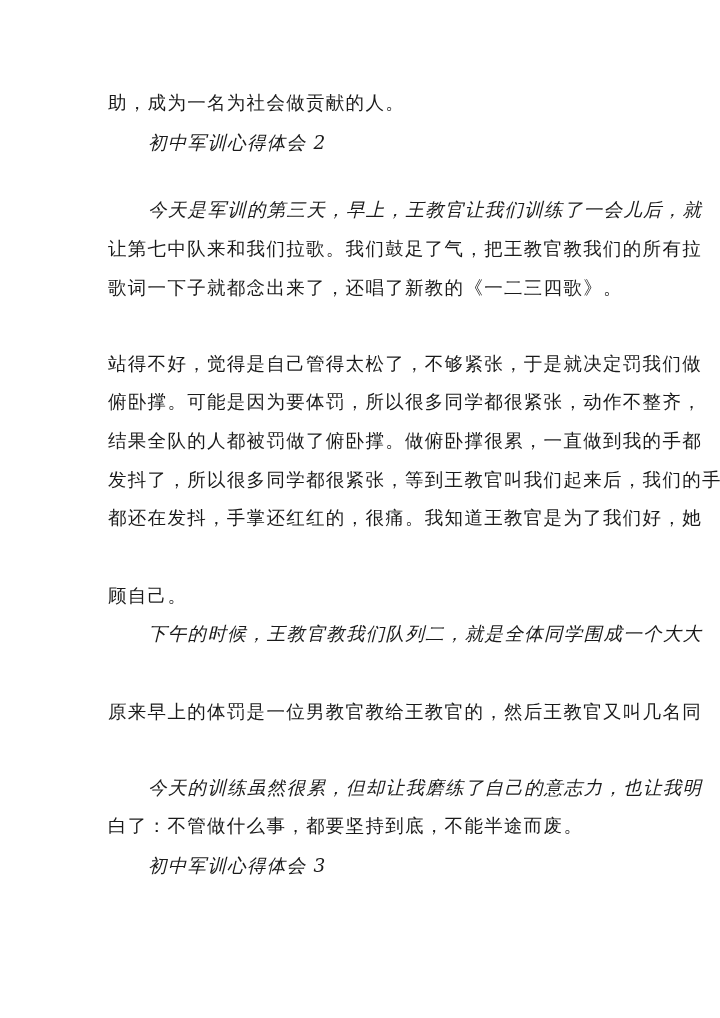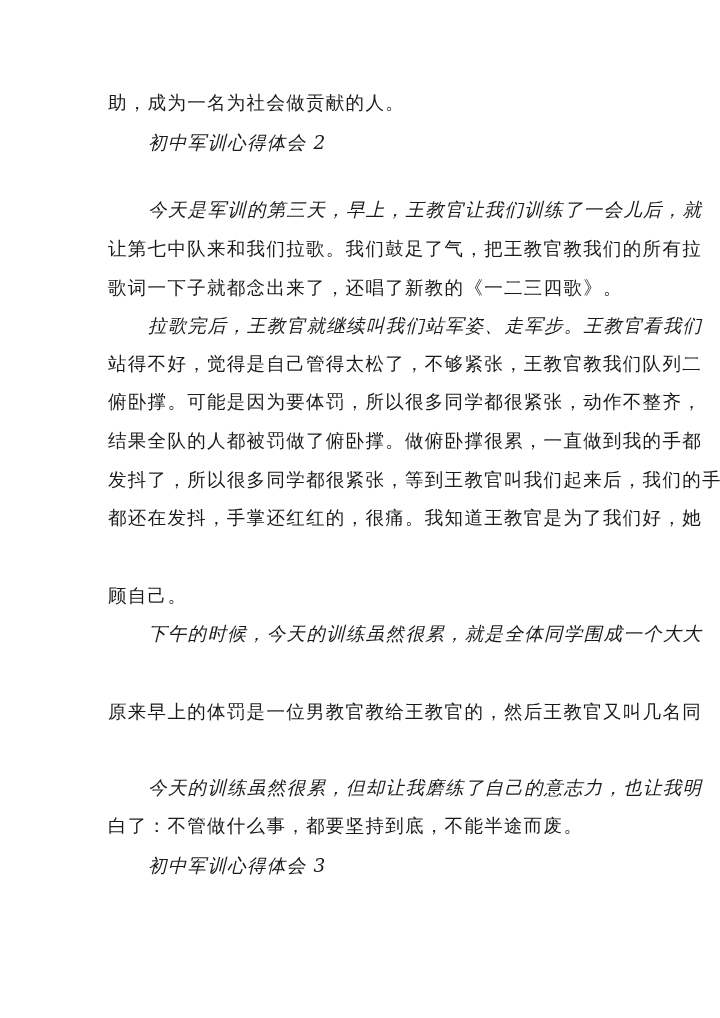--- a/index.html
+++ b/index.html
@@ -13,25 +13,24 @@
 </style>
 </head>
 <body>
 
 <div class="page">
   <div class="line last" style="top:92px">助，成为一名为社会做贡献的人。</div>
   <div class="line indent last" style="top:132px">初中军训心得体会 2</div>
   <div class="line indent" style="top:199px">今天是军训的第三天，早上，王教官让我们训练了一会儿后，就</div>
   <div class="line" style="top:238px">让第七中队来和我们拉歌。我们鼓足了气，把王教官教我们的所有拉</div>
   <div class="line last" style="top:277px">歌词一下子就都念出来了，还唱了新教的《一二三四歌》。</div>
-  <div class="line indent" style="top:315px">拉歌完后，王教官就继续叫我们站军姿、走军步。王教官看我们</div>
-  <div class="line" style="top:353px">站得不好，觉得是自己管得太松了，不够紧张，王教官教我们队列二</div>
+  <div class="line" style="top:353px">站得不好，觉得是自己管得太松了，不够紧张，于是就决定罚我们做</div>
   <div class="line" style="top:430px">结果全队的人都被罚做了俯卧撑。做俯卧撑很累，一直做到我的手都</div>
   <div class="line" style="top:391px">俯卧撑。可能是因为要体罚，所以很多同学都很紧张，动作不整齐，</div>
   <div class="line" style="top:469px">发抖了，所以很多同学都很紧张，等到王教官叫我们起来后，我们的手</div>
   <div class="line" style="top:507px">都还在发抖，手掌还红红的，很痛。我知道王教官是为了我们好，她</div>
   <div class="line last" style="top:585px">顾自己。</div>
-  <div class="line indent" style="top:623px">下午的时候，今天的训练虽然很累，就是全体同学围成一个大大</div>
+  <div class="line indent" style="top:623px">下午的时候，王教官教我们队列二，就是全体同学围成一个大大</div>
   <div class="line" style="top:701px">原来早上的体罚是一位男教官教给王教官的，然后王教官又叫几名同</div>
   <div class="line indent" style="top:777px">今天的训练虽然很累，但却让我磨练了自己的意志力，也让我明</div>
   <div class="line last" style="top:815px">白了：不管做什么事，都要坚持到底，不能半途而废。</div>
   <div class="line indent last" style="top:855px">初中军训心得体会 3</div>
 </div>
 
 </body></html>

